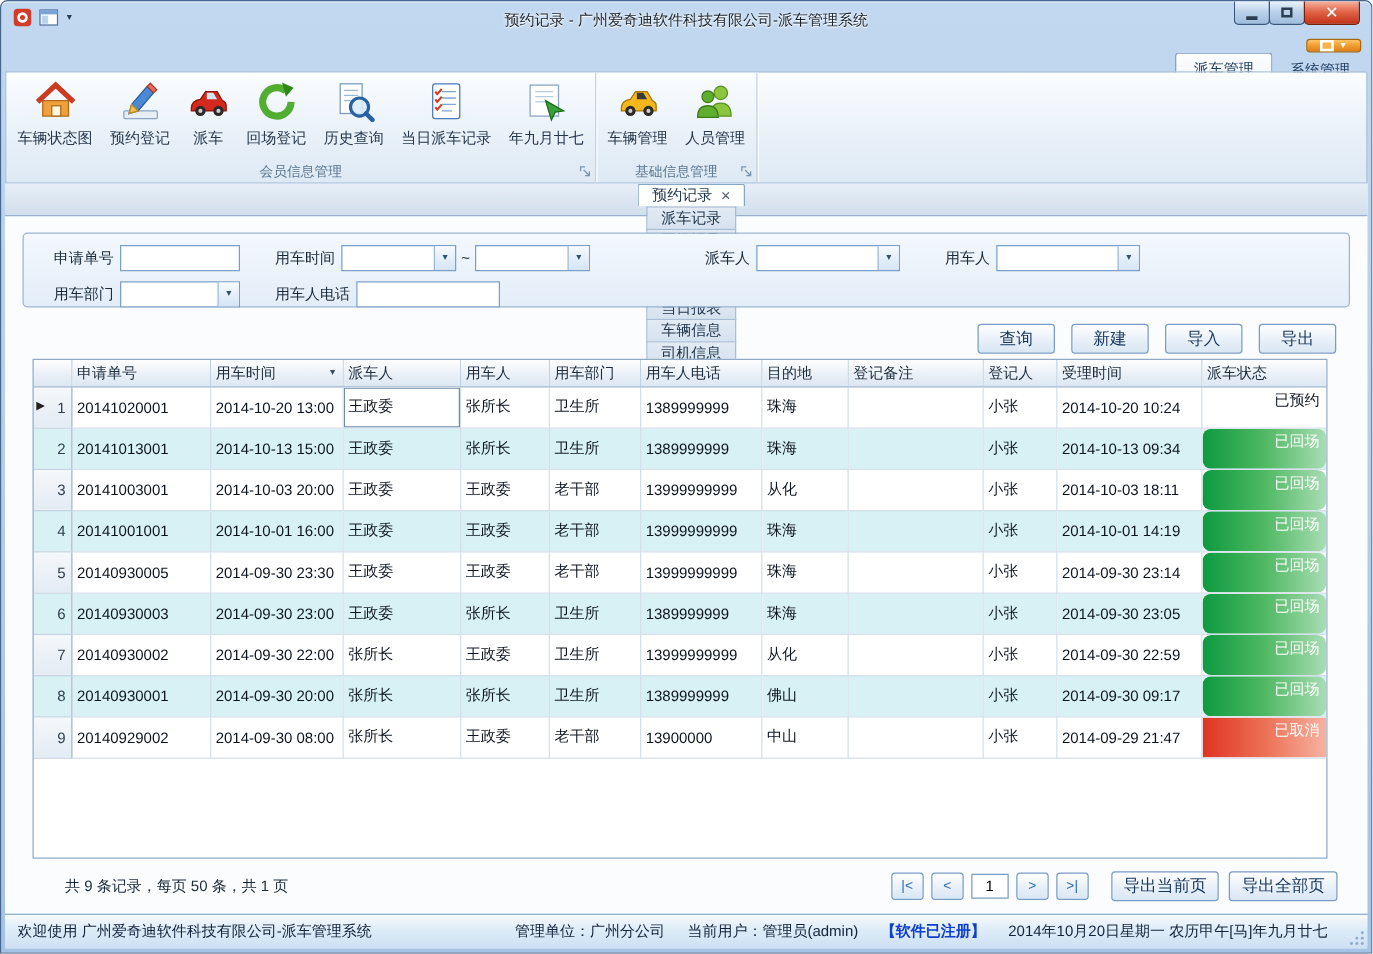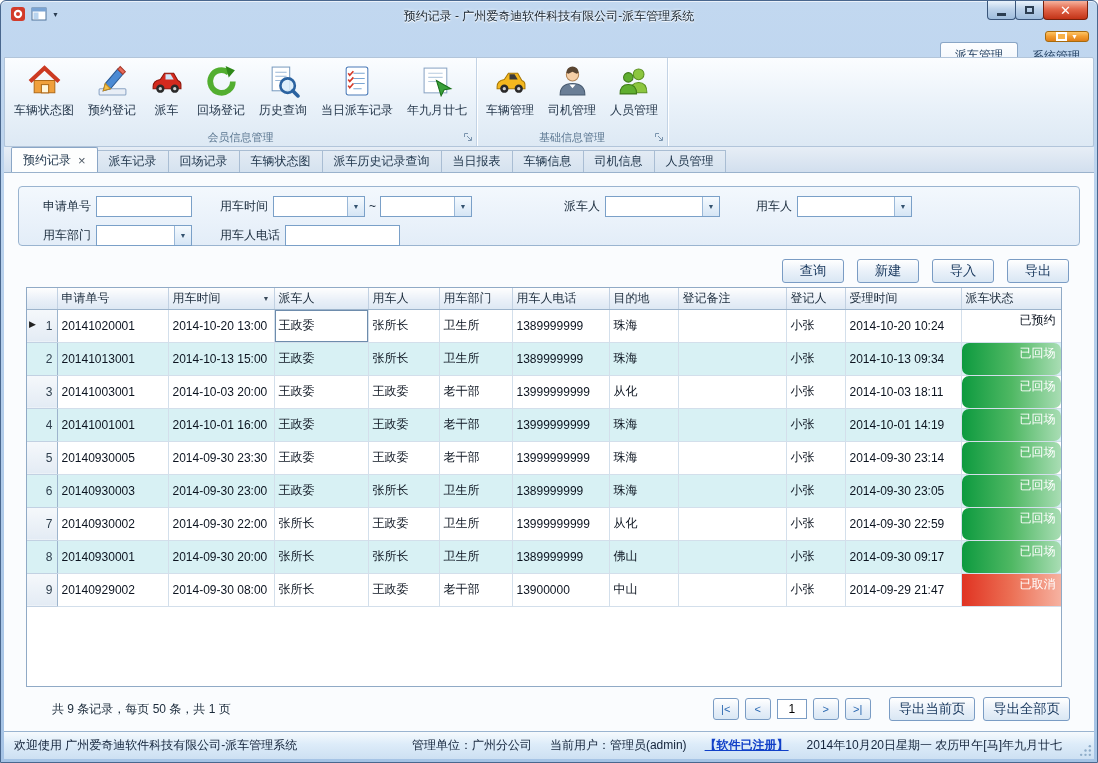--- a/index.html
+++ b/index.html
@@ -52,21 +52,21 @@
   .tool-btn .icon svg { width:33px; height:33px; display:block; }
   .tb-label { color:#26384c; white-space:nowrap; }
   .rg-label { height:18px; display:flex; align-items:center; justify-content:center;
     color:#5a7690; font-size:11px; position:relative; padding:0 14px; }
   .rg-launcher { position:absolute; right:3px; bottom:4px; }
   .rg-launcher svg { width:10px; height:10px; display:block; }
 
   
   .client { position:absolute; top:146px; left:3px; right:3px; bottom:31px; background:#fafcfe; }
   .tabstrip { height:26px; background:linear-gradient(#e7eef6,#d2dfee); border-bottom:1px solid #9ab2cc;
-    display:flex; align-items:flex-end; padding-left:7px; }
+    display:flex; align-items:center; padding-left:7px;flex-direction:column; }
   .doc-tab { height:22px; display:flex; align-items:center; padding:0 11px;
     border:1px solid #a9bdd3; border-bottom:none; margin-right:-1px; color:#22384e;
     background:linear-gradient(#e3ebf4,#d5e2ef); white-space:nowrap; }
   .doc-tab.active { background:#fdfefe; height:25px; border-color:#8aa6c6; position:relative;
     z-index:2; border-radius:2px 2px 0 0; }
   .doc-close { margin-left:7px; color:#4f5a66; font-size:13px; line-height:1; }
   .content { position:absolute; top:26px; left:0; right:0; bottom:0; }
 
   
   .search-panel { position:absolute; top:13px; left:14px; right:14px; height:60px;
@@ -115,21 +115,21 @@
   .nav-btn { width:26px; height:22px; min-width:26px; padding:0; color:#2a68b0; font-size:11px; }
   .page-input { width:30px; height:20px; border:1px solid #7a9cc4; text-align:center; font:inherit; }
   .export-btn { margin-left:2px; }
   .export-btn.first { margin-left:12px; }
 
   
   .statusbar { position:absolute; left:3px; right:3px; bottom:3px; height:28px;
     background:linear-gradient(#f6fafd,#ddecf9 45%,#cde0f2); border-top:1px solid #9ab4d0;
     display:flex; align-items:center; padding:0 10px; color:#13233a; }
   .sb-right { margin-left:auto; display:flex; gap:18px; align-items:center; padding-right:22px; white-space:nowrap; }
-  .sb-link { color:#1140c8; text-decoration:underline; font-weight:bold; }
+  .sb-link { color:#1140c8; font-weight:bold; }
   .grip { position:absolute; right:2px; bottom:2px; }
   .grip svg { width:13px; height:13px; display:block; }
 </style>
 </head>
 <body>
 
 <div class="window">
 
   <div class="titlebar">
     <div class="qat">
@@ -295,31 +295,20 @@
                   <circle cx="24" cy="23" r="4" fill="#2a2a2a"></circle>
                   <circle cx="10" cy="23" r="1.6" fill="#cfcfcf"></circle>
                   <circle cx="24" cy="23" r="1.6" fill="#cfcfcf"></circle>
                 </svg>
               </span>
               <div class="tb-label">车辆管理</div>
             </div>
             <div class="tool-btn">
               <span class="icon">
                 <svg viewBox="0 0 32 32">
-                  <circle cx="16" cy="9.5" r="6" fill="#f6cfa6" stroke="#b08455"></circle>
-                  <path d="M10 7.5a6 6 0 0 1 12 0l-2 1-4-2-4 2z" fill="#5a4632"></path>
-                  <path d="M4 29q0-11 12-11t12 11z" fill="#6a7e96" stroke="#46596e"></path>
-                  <path d="M13 19l3 3.5 3-3.5" fill="#fff"></path>
-                </svg>
-              </span>
-              <div class="tb-label">司机管理</div>
-            </div>
-            <div class="tool-btn">
-              <span class="icon">
-                <svg viewBox="0 0 32 32">
                   <circle cx="20" cy="9" r="5.2" fill="#8cc63f" stroke="#5a9020"></circle>
                   <path d="M12 27q0-10 8-10t8 10z" fill="#8cc63f" stroke="#5a9020"></path>
                   <circle cx="10" cy="12" r="4.6" fill="#5fae2f" stroke="#3e7a18"></circle>
                   <path d="M2 28q0-9 8-9t8 9z" fill="#5fae2f" stroke="#3e7a18"></path>
                 </svg>
               </span>
               <div class="tb-label">人员管理</div>
             </div>
           </div>
           <div class="rg-label">

